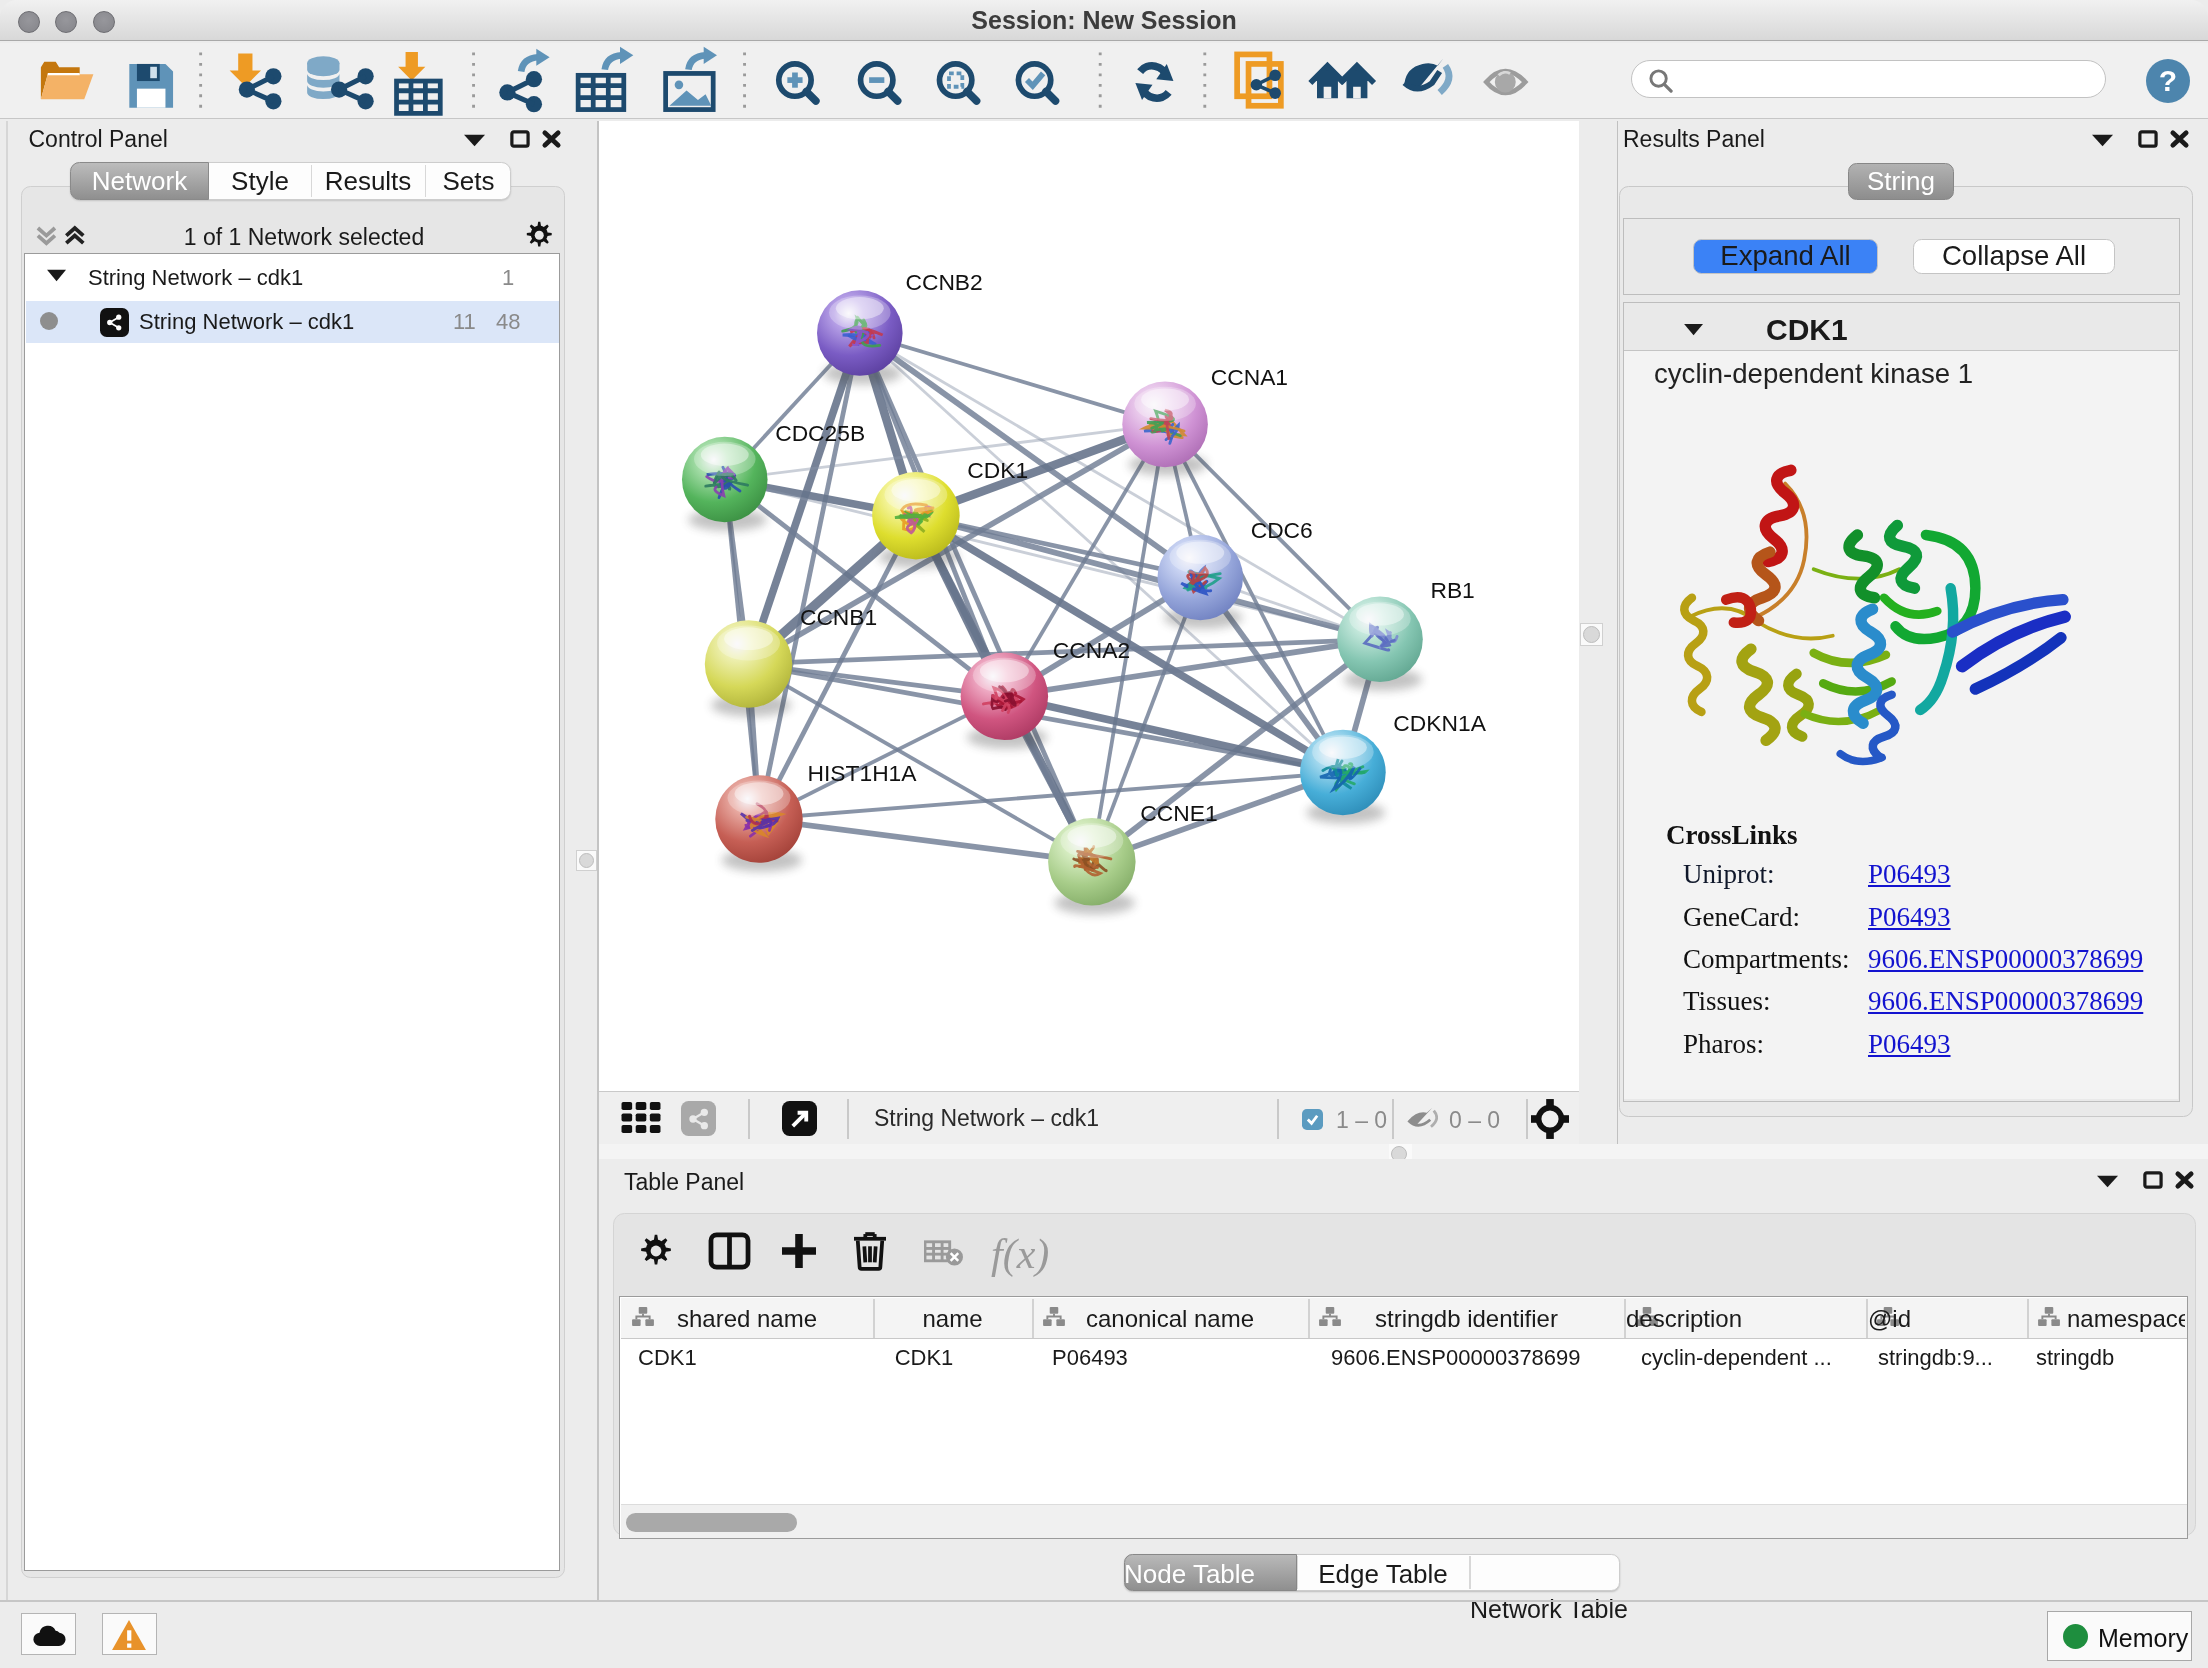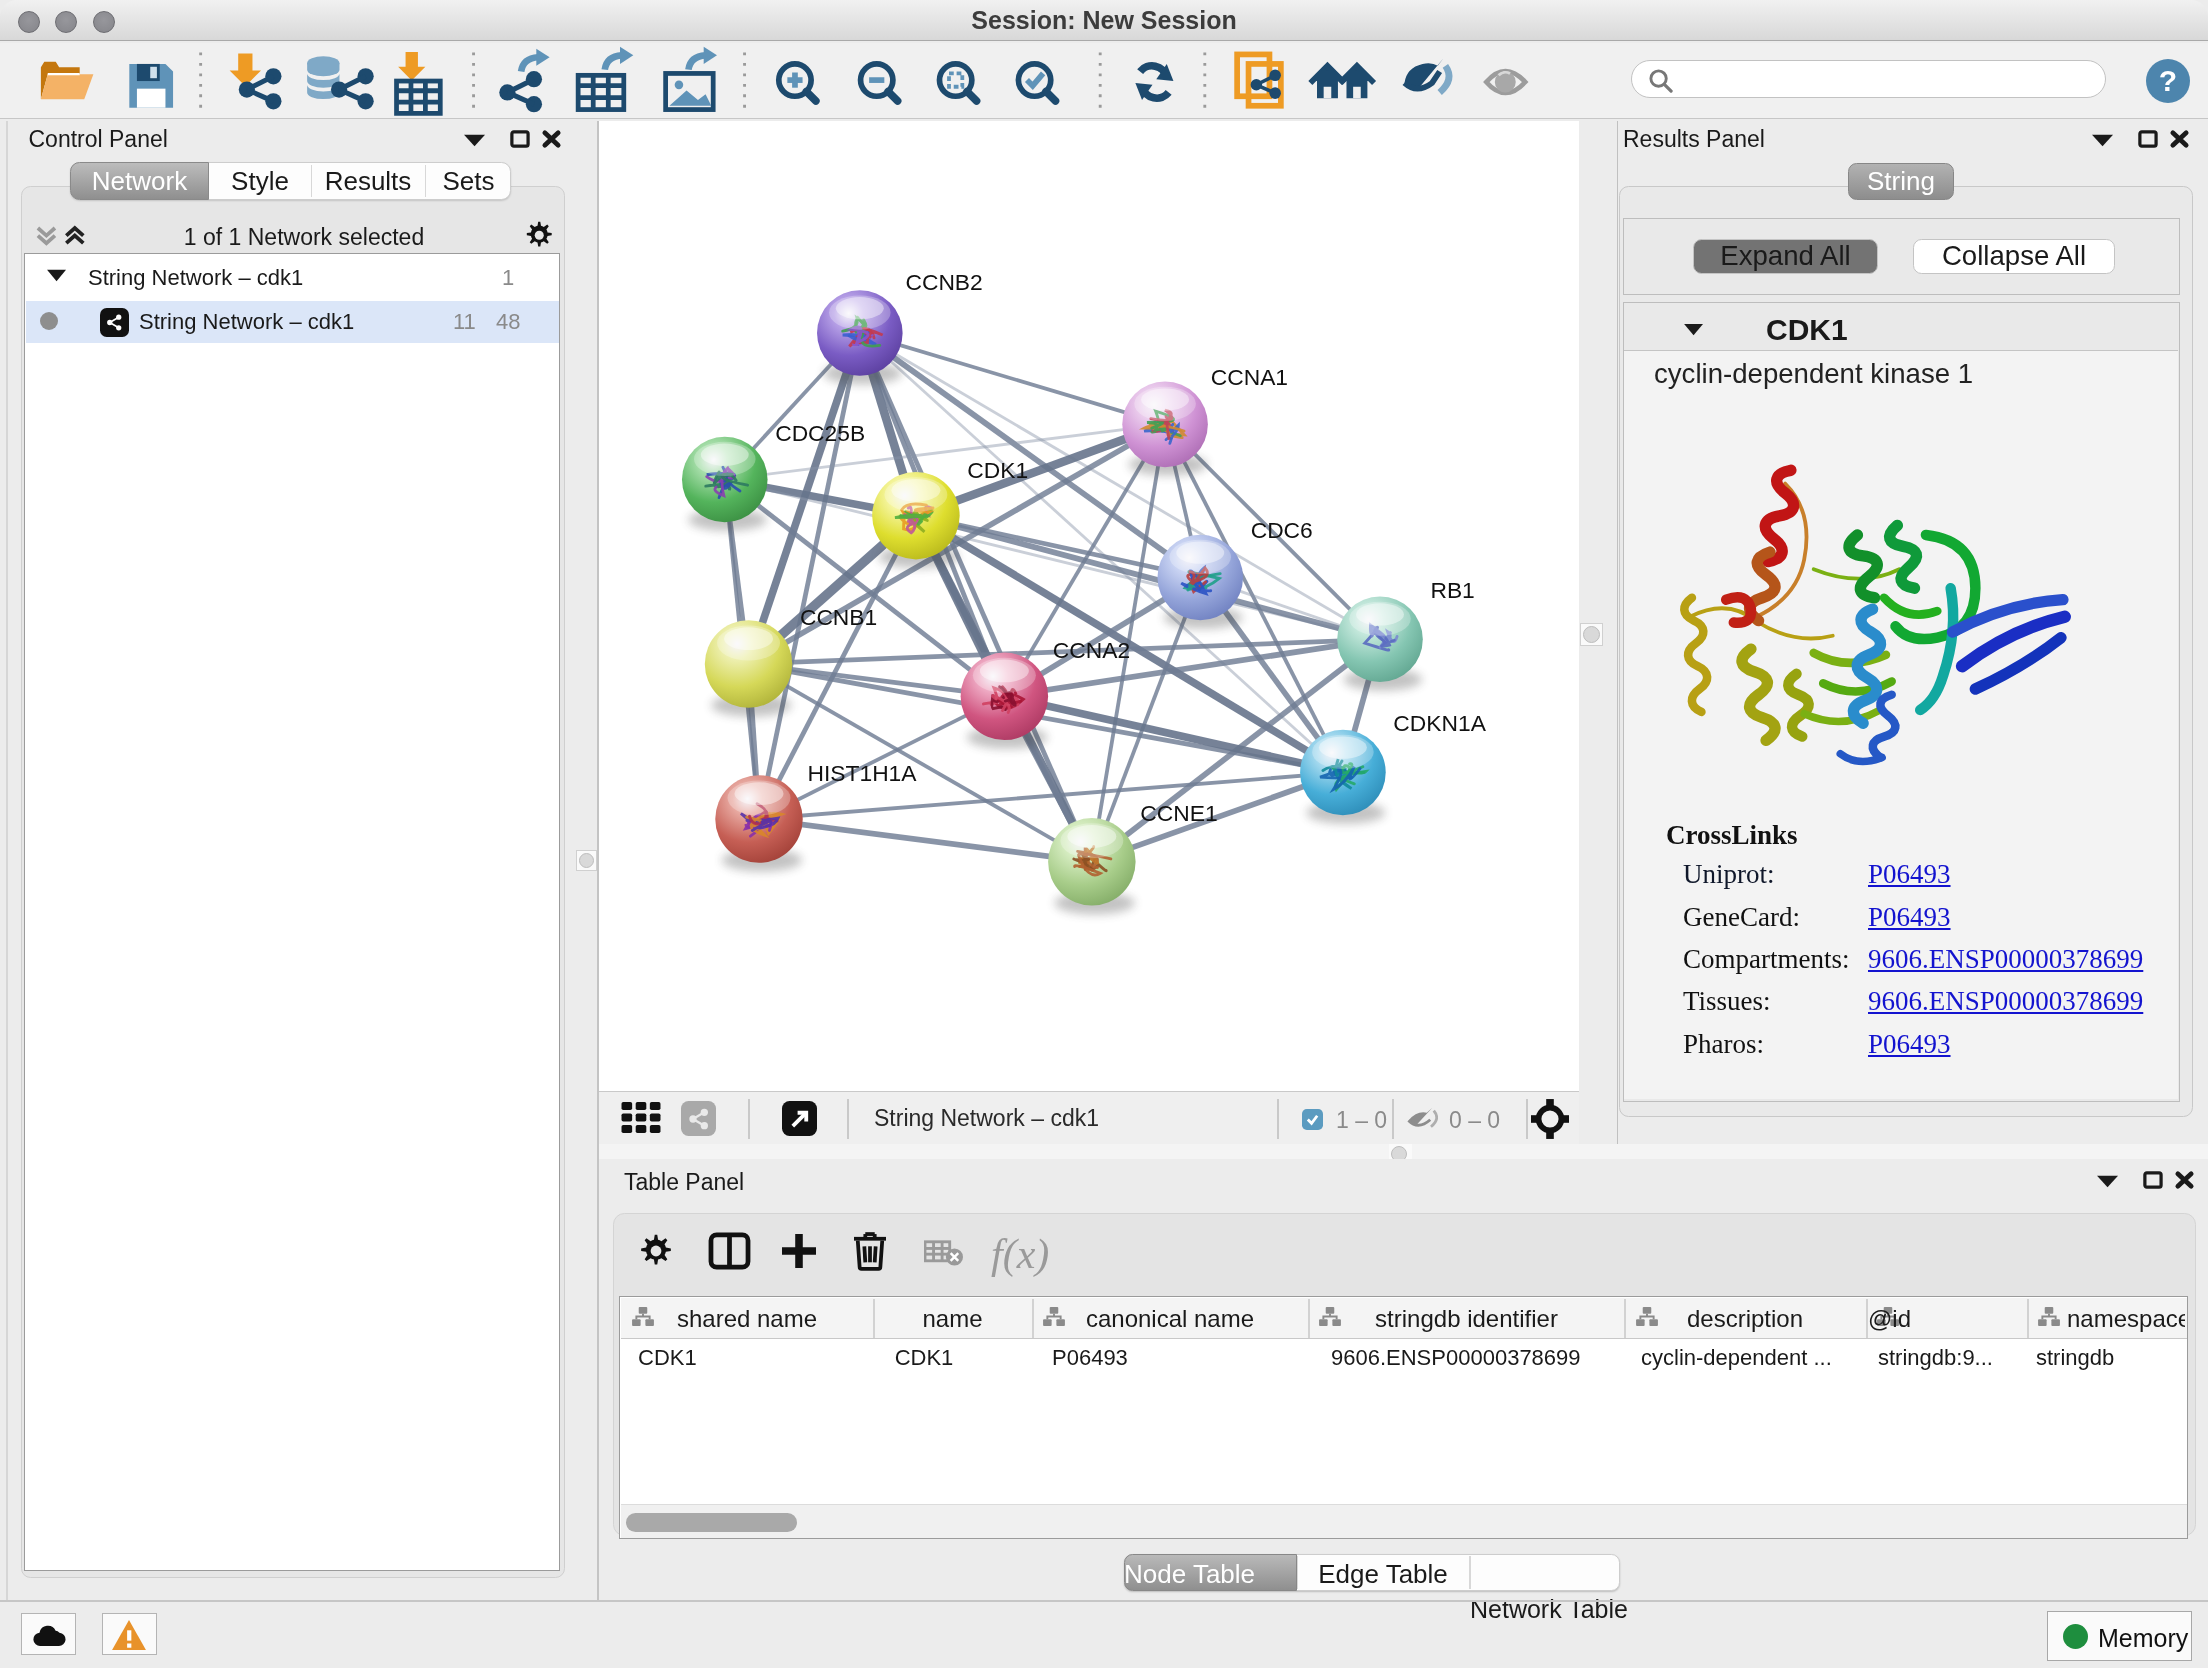--- a/index.html
+++ b/index.html
@@ -533,21 +533,21 @@
   </svg>
 <svg style="position:absolute;left:2137px;top:129px" width="21" height="20" viewBox="0 0 22 21">
     <rect x="3" y="3" width="17" height="15" rx="2" fill="none" stroke="#1a1a1a" stroke-width="3.4"></rect>
   </svg>
 <svg style="position:absolute;left:2169px;top:129px" width="21" height="20" viewBox="0 0 22 21">
     <path d="M4 4 L18 17 M18 4 L4 17" stroke="#1a1a1a" stroke-width="5" stroke-linecap="round"></path>
   </svg>
 <div class="abs" style="left:1619px;top:186px;width:574px;height:931px;background:#e9e9e9;border:1.9px solid #c8c8c8;border-radius:9.5px"></div>
 <div class="abs" style="left:1848px;top:163px;width:106px;height:37px;background:linear-gradient(#b2b2b2,#8d8d8d);border:1px solid #878787;border-radius:8.6px;color:#fff;text-align:center;font-size:26px;line-height:35px">String</div>
 <div class="abs" style="left:1623px;top:218px;width:557px;height:77px;border:1.9px solid #bdbdbd"></div>
-<div class="abs" style="left:1693px;top:239px;width:185px;height:35px;background:#737373;border:1.9px solid #c4c4c4;border-radius:8.6px;font-size:27.6px;color:#1a1a1a;text-align:center;line-height:32px">Expand All</div>
+<div class="abs" style="left:1693px;top:239px;width:185px;height:35px;background:#3b82f6;border:1.9px solid #c4c4c4;border-radius:8.6px;font-size:27.6px;color:#1a1a1a;text-align:center;line-height:32px">Expand All</div>
 <div class="abs" style="left:1913px;top:239px;width:202px;height:35px;background:#fff;border:1.9px solid #c4c4c4;border-radius:8.6px;font-size:27.6px;color:#1a1a1a;text-align:center;line-height:32px">Collapse All</div>
 <div class="abs" style="left:1623px;top:302px;width:557px;height:800px;border:1.9px solid #bdbdbd"></div>
 <svg class="abs" style="left:1683px;top:322px" width="23" height="17" viewBox="0 0 24 18">
     <path d="M1 2 L21 2 L11 14 Z" fill="#1a1a1a"></path>
   </svg>
 <div class="txt" style="left:1766px;top:313px;font-size:30px;font-weight:700">CDK1</div>
 <div class="abs" style="left:1624px;top:350px;width:554px;height:749px;background:#f3f3f3;border-top:1.9px solid #c4c4c4"></div>
 <div class="txt" style="left:1654px;top:358px;font-size:27.6px;color:#222">cyclin-dependent kinase 1</div>
 <svg width="409" height="314" viewBox="0 0 430 330" style="position:absolute;left:1671px;top:455px">
     <path d="M 120 30 Q 150 60 140 110 Q 132 150 90 170" fill="none" stroke="#c87f2a" stroke-width="4" stroke-linecap="round" stroke-linejoin="round" opacity="1.0"></path>
@@ -680,21 +680,21 @@
 <svg style="position:absolute;left:1636px;top:1307px" width="22" height="19" viewBox="0 0 23 20">
     <g fill="#8a8a8a">
       <rect x="7" y="0" width="9" height="7" rx="1"></rect>
       <rect x="0" y="13" width="9" height="7" rx="1"></rect>
       <rect x="14" y="13" width="9" height="7" rx="1"></rect>
     </g>
     <g stroke="#8a8a8a" stroke-width="2" fill="none">
       <path d="M11.5 7 L11.5 10 M4.5 13 L4.5 10 L18.5 10 L18.5 13"></path>
     </g>
   </svg>
-<div class="txt" style="left:1626px;top:1305px;width:238px;text-align:center;font-size:24px;overflow:hidden">description</div>
+<div class="txt" style="left:1626px;top:1305px;width:238px;font-size:24px;overflow:hidden">description</div>
 <svg style="position:absolute;left:1877px;top:1307px" width="22" height="19" viewBox="0 0 23 20">
     <g fill="#8a8a8a">
       <rect x="7" y="0" width="9" height="7" rx="1"></rect>
       <rect x="0" y="13" width="9" height="7" rx="1"></rect>
       <rect x="14" y="13" width="9" height="7" rx="1"></rect>
     </g>
     <g stroke="#8a8a8a" stroke-width="2" fill="none">
       <path d="M11.5 7 L11.5 10 M4.5 13 L4.5 10 L18.5 10 L18.5 13"></path>
     </g>
   </svg>

